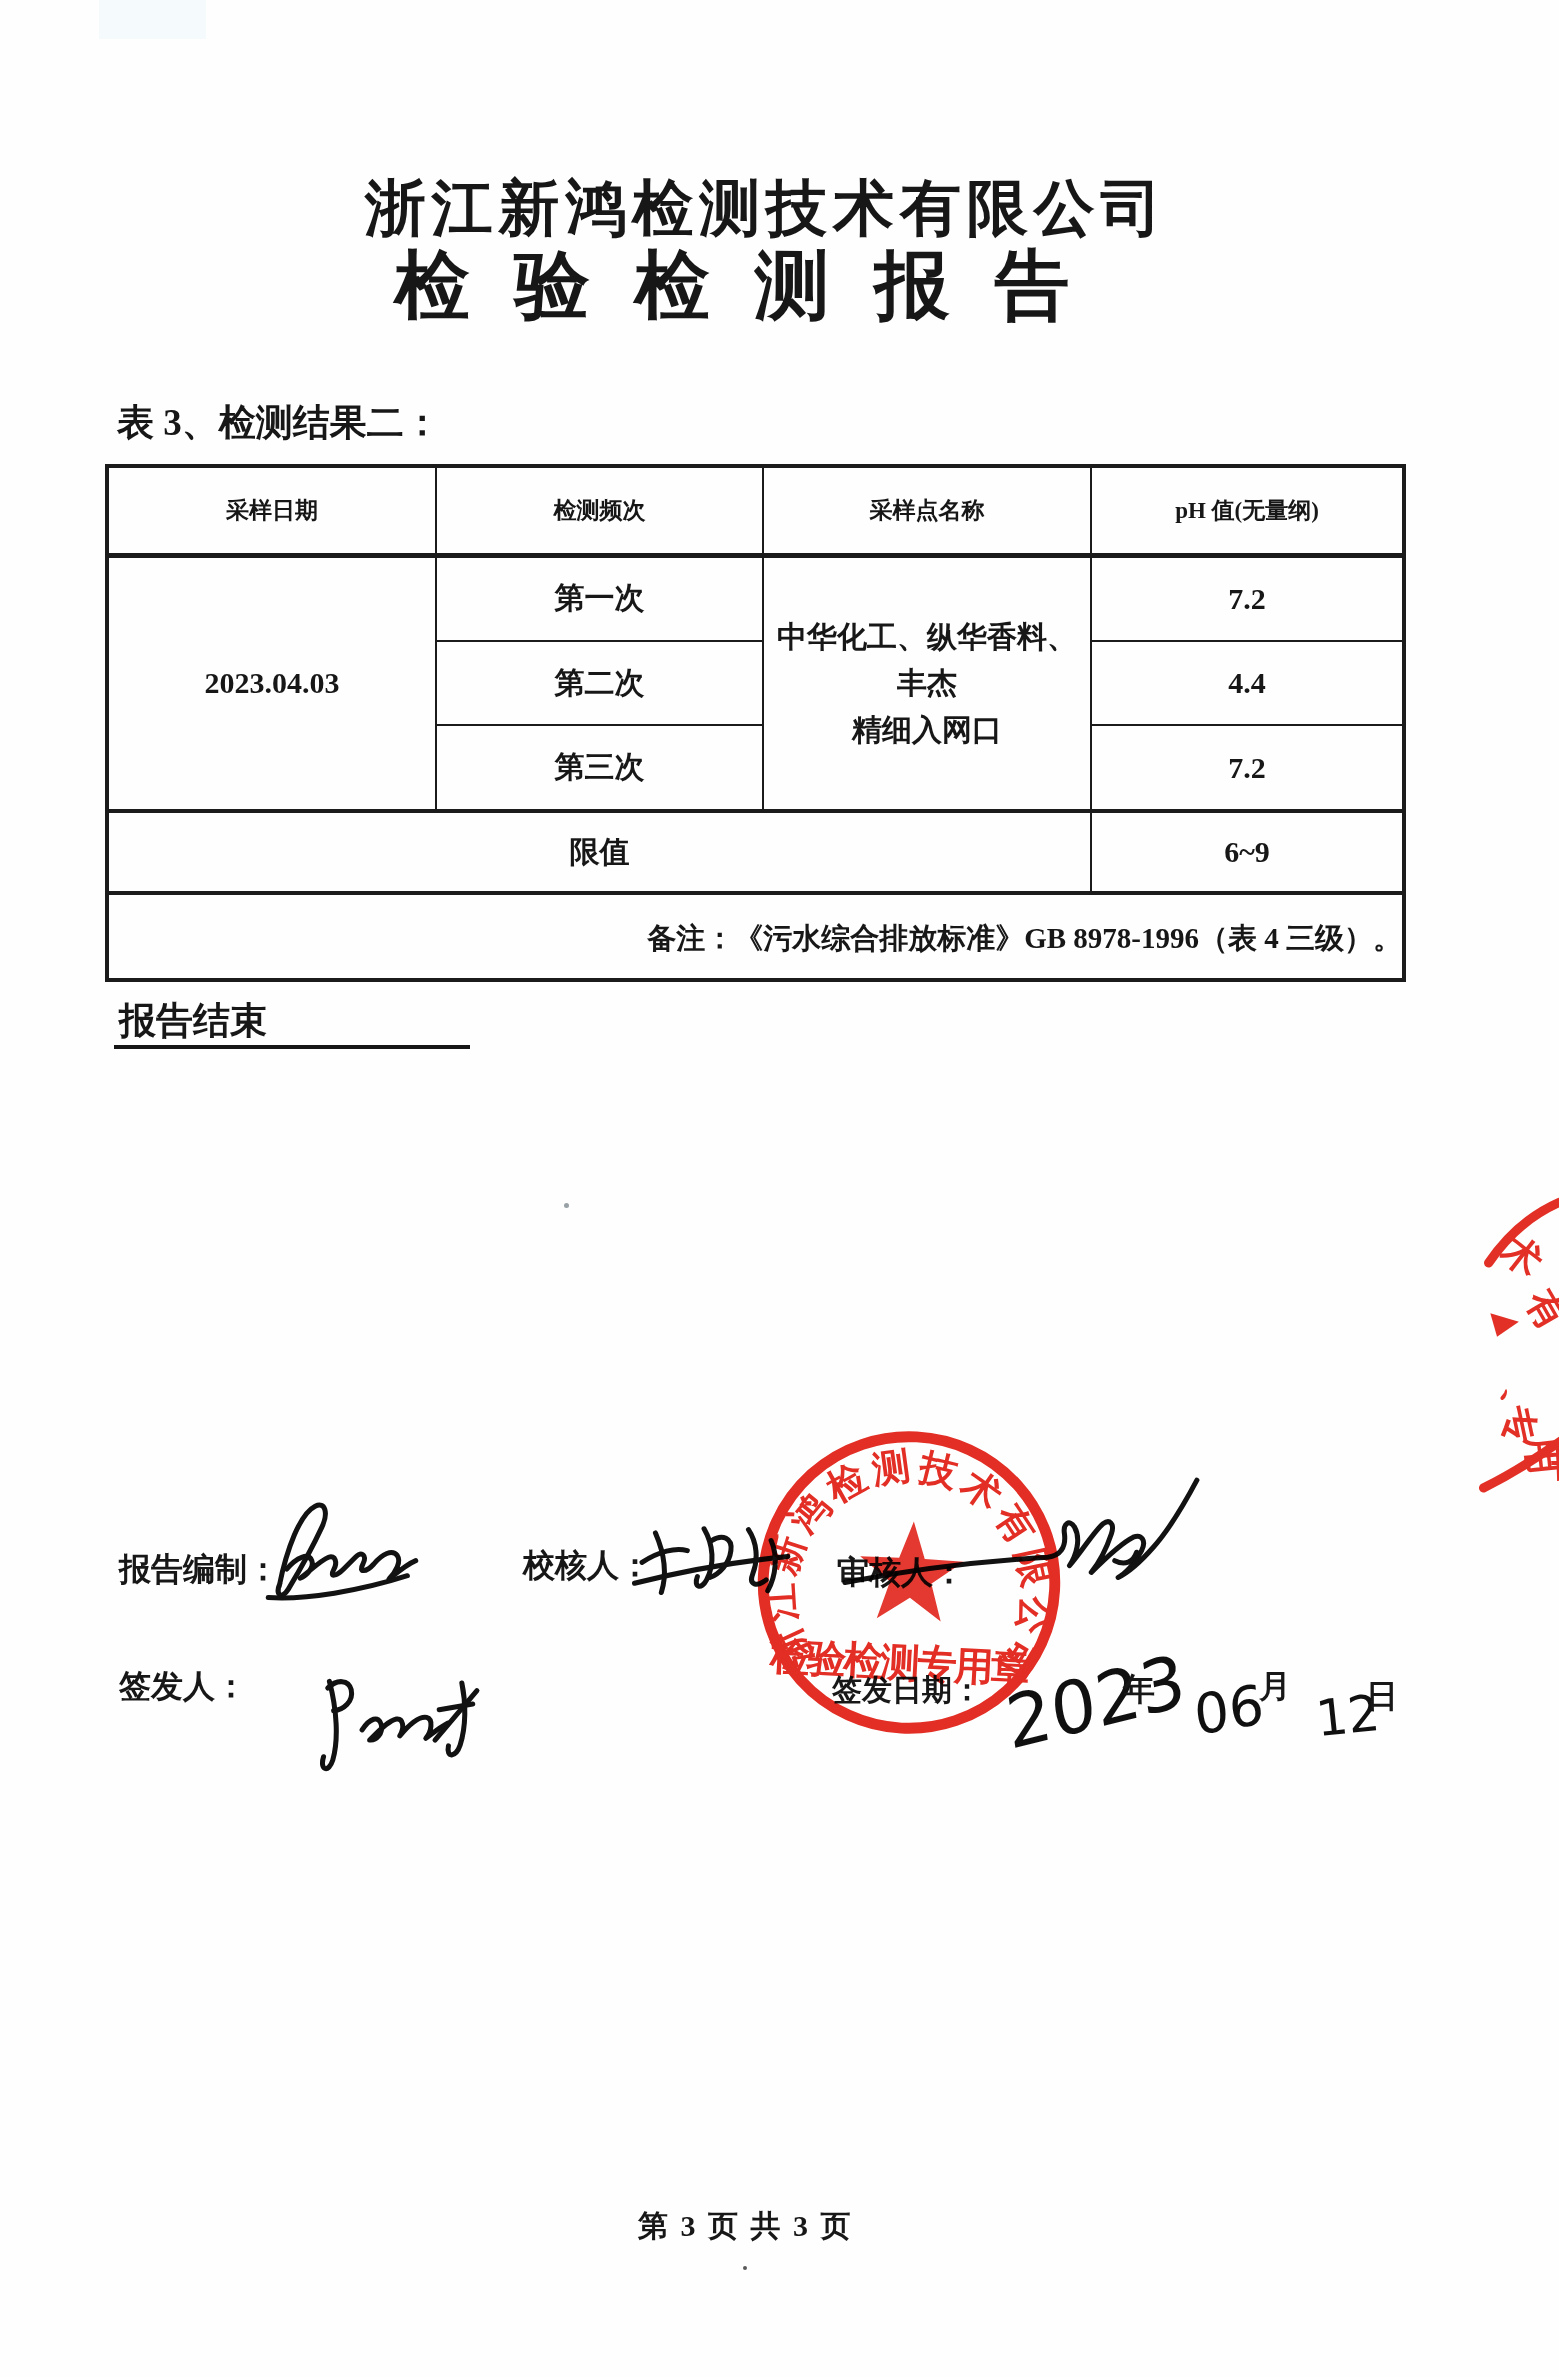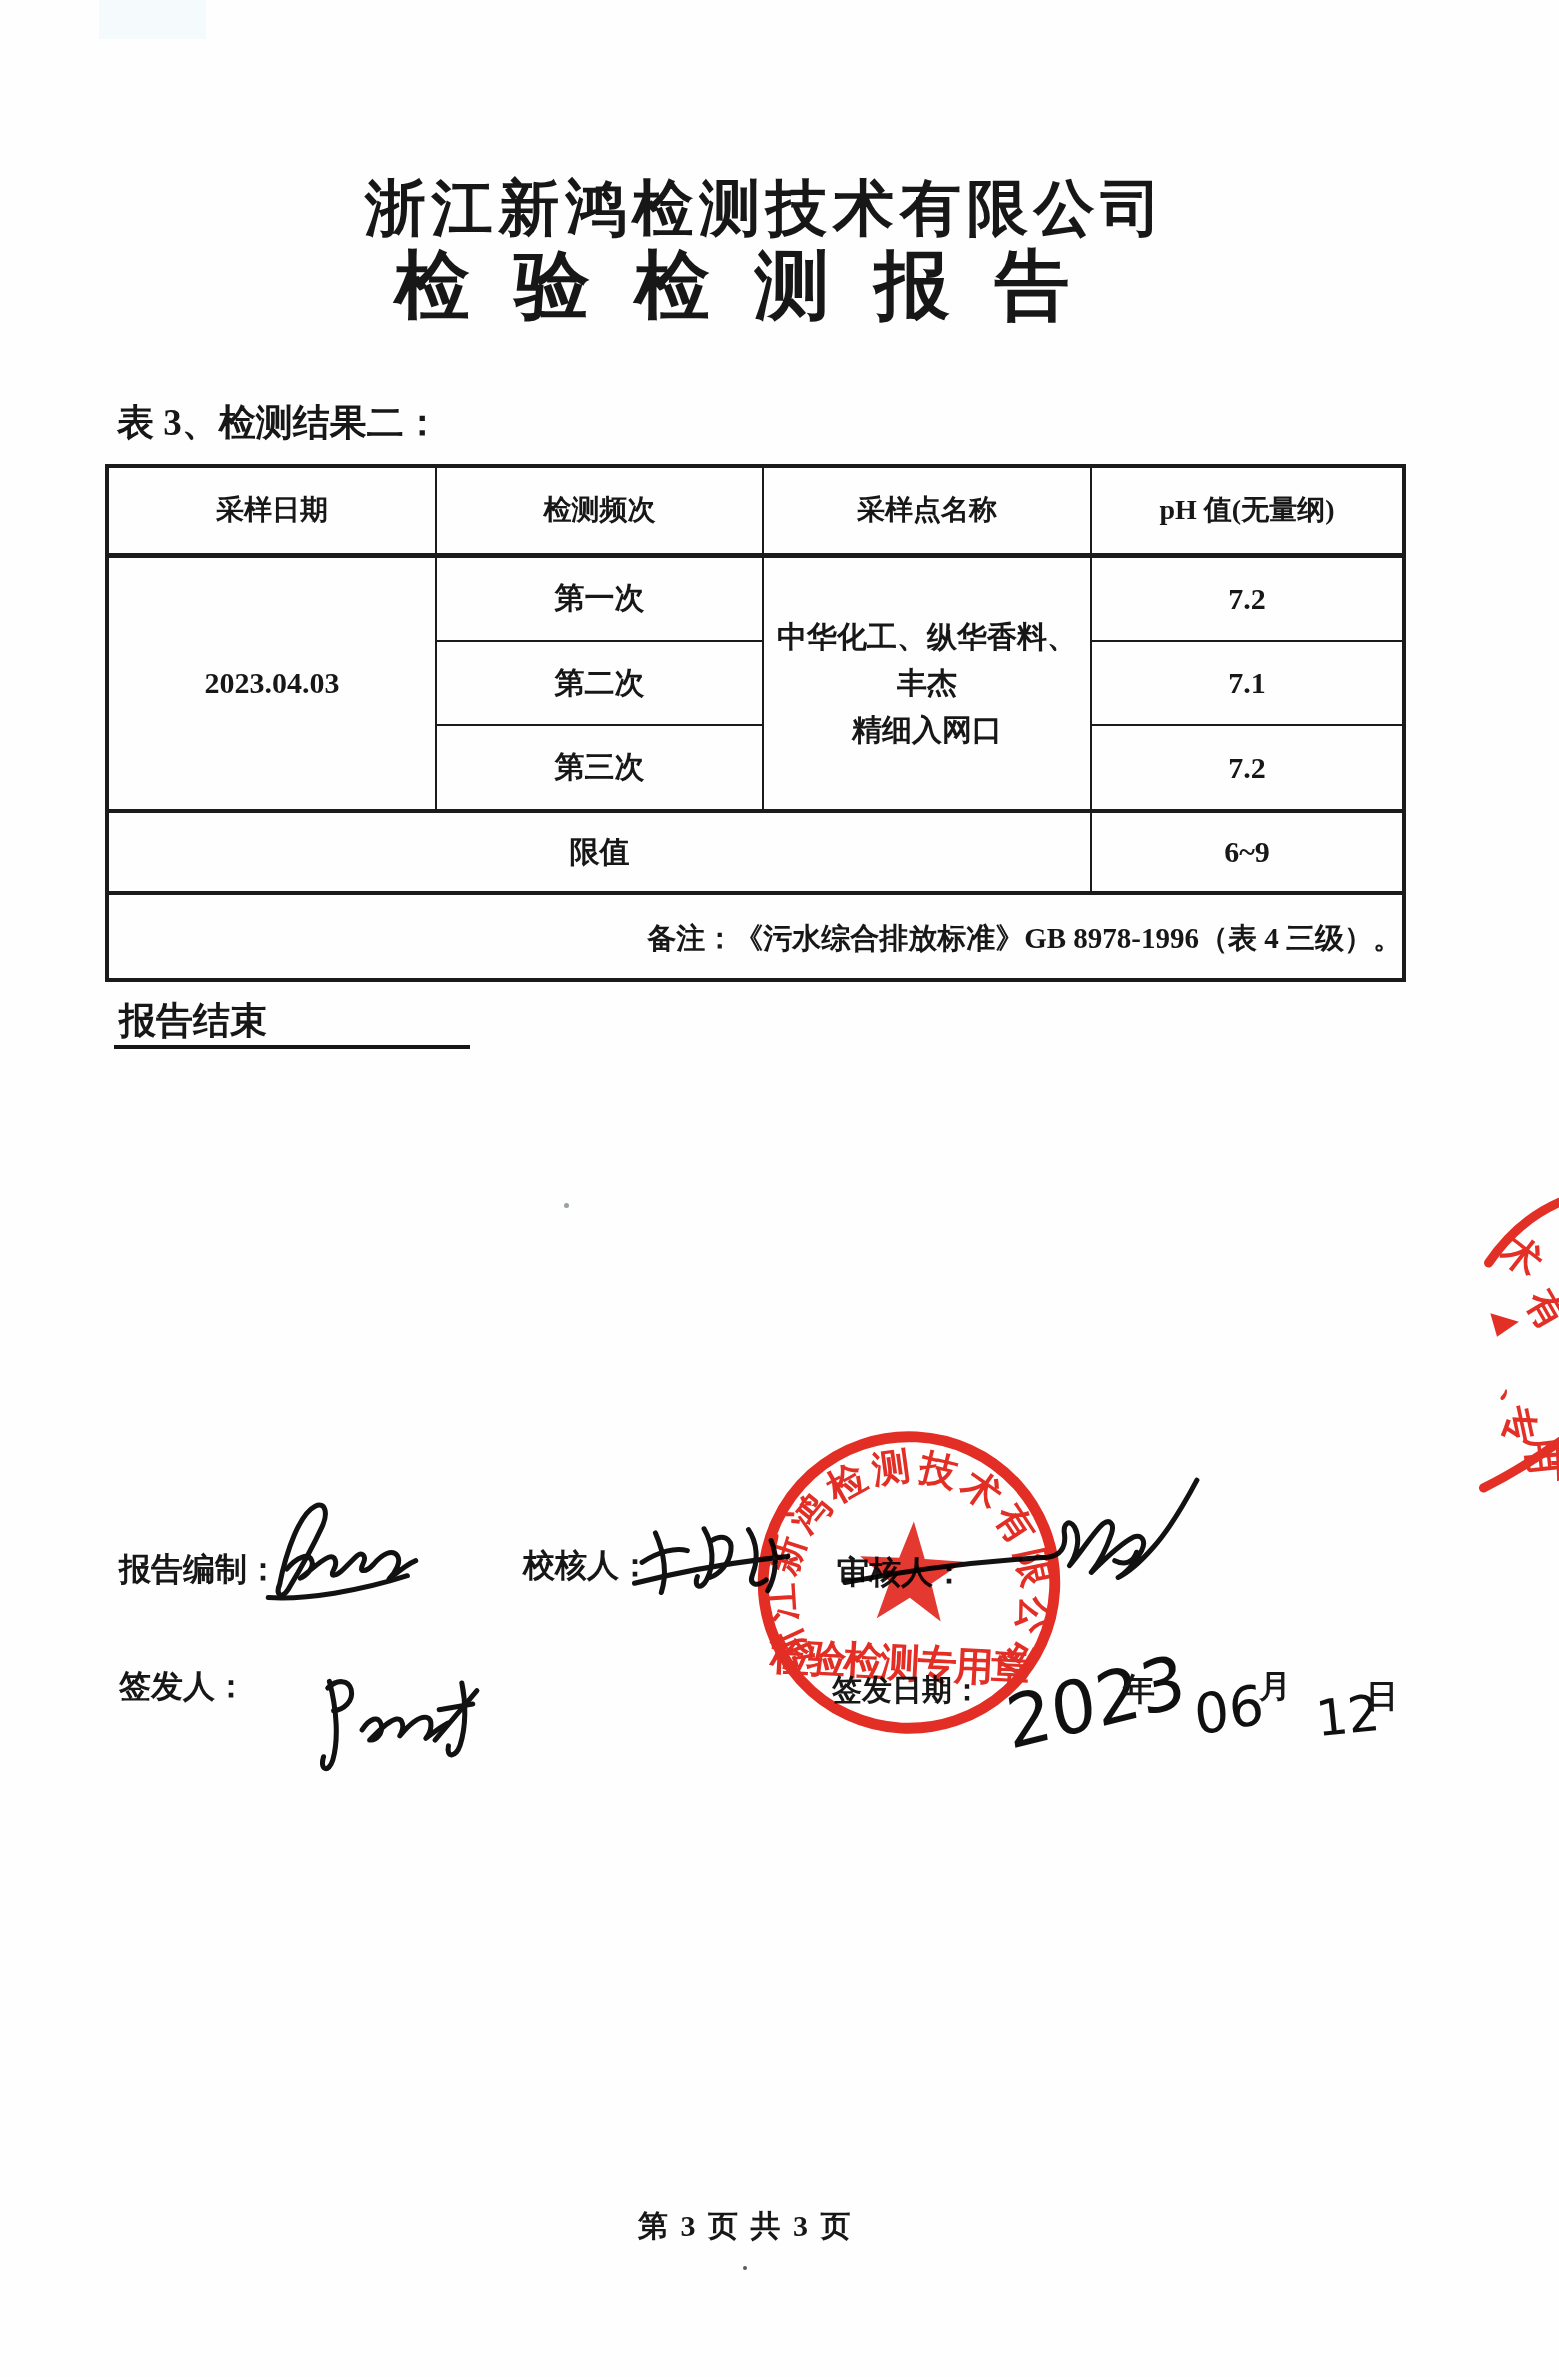--- a/index.html
+++ b/index.html
@@ -38,21 +38,21 @@
     border-collapse:collapse;table-layout:fixed;
     font-weight:700;color:var(--ink);
   }
   table.results td,table.results th{
     border:2.5px solid #1b1b1b;
     text-align:center;vertical-align:middle;
     font-size:30px;font-weight:700;
   }
   table.results{border:4.2px solid #1b1b1b;}
   tr.hdr{height:89px;}
-  tr.hdr th{font-size:28px;border-bottom-width:5px;}
+  tr.hdr th{font-size:23px;border-bottom-width:5px;}
   tr.r1{height:86px;}
   tr.r2{height:84px;}
   tr.r3{height:86px;}
   tr.lim{height:82px;}
   tr.lim td{border-top-width:4.2px;}
   tr.note{height:87px;}
   tr.note td{
     border-top-width:4.2px;text-align:right;
     font-size:29px;padding-left:22px;padding-top:5px;
   }
@@ -128,21 +128,21 @@
       <td rowspan="3">2023.04.03</td>
       <td>第一次</td>
       <td rowspan="3" class="site-cell">
         <div>中华化工、纵华香料、丰杰</div>
         <div>精细入网口</div>
       </td>
       <td>7.2</td>
     </tr>
     <tr class="r2">
       <td>第二次</td>
-      <td>7.1</td>
+      <td>4.4</td>
     </tr>
     <tr class="r3">
       <td>第三次</td>
       <td>7.2</td>
     </tr>
     <tr class="lim">
       <td colspan="3">限值</td>
       <td>6~9</td>
     </tr>
     <tr class="note">

